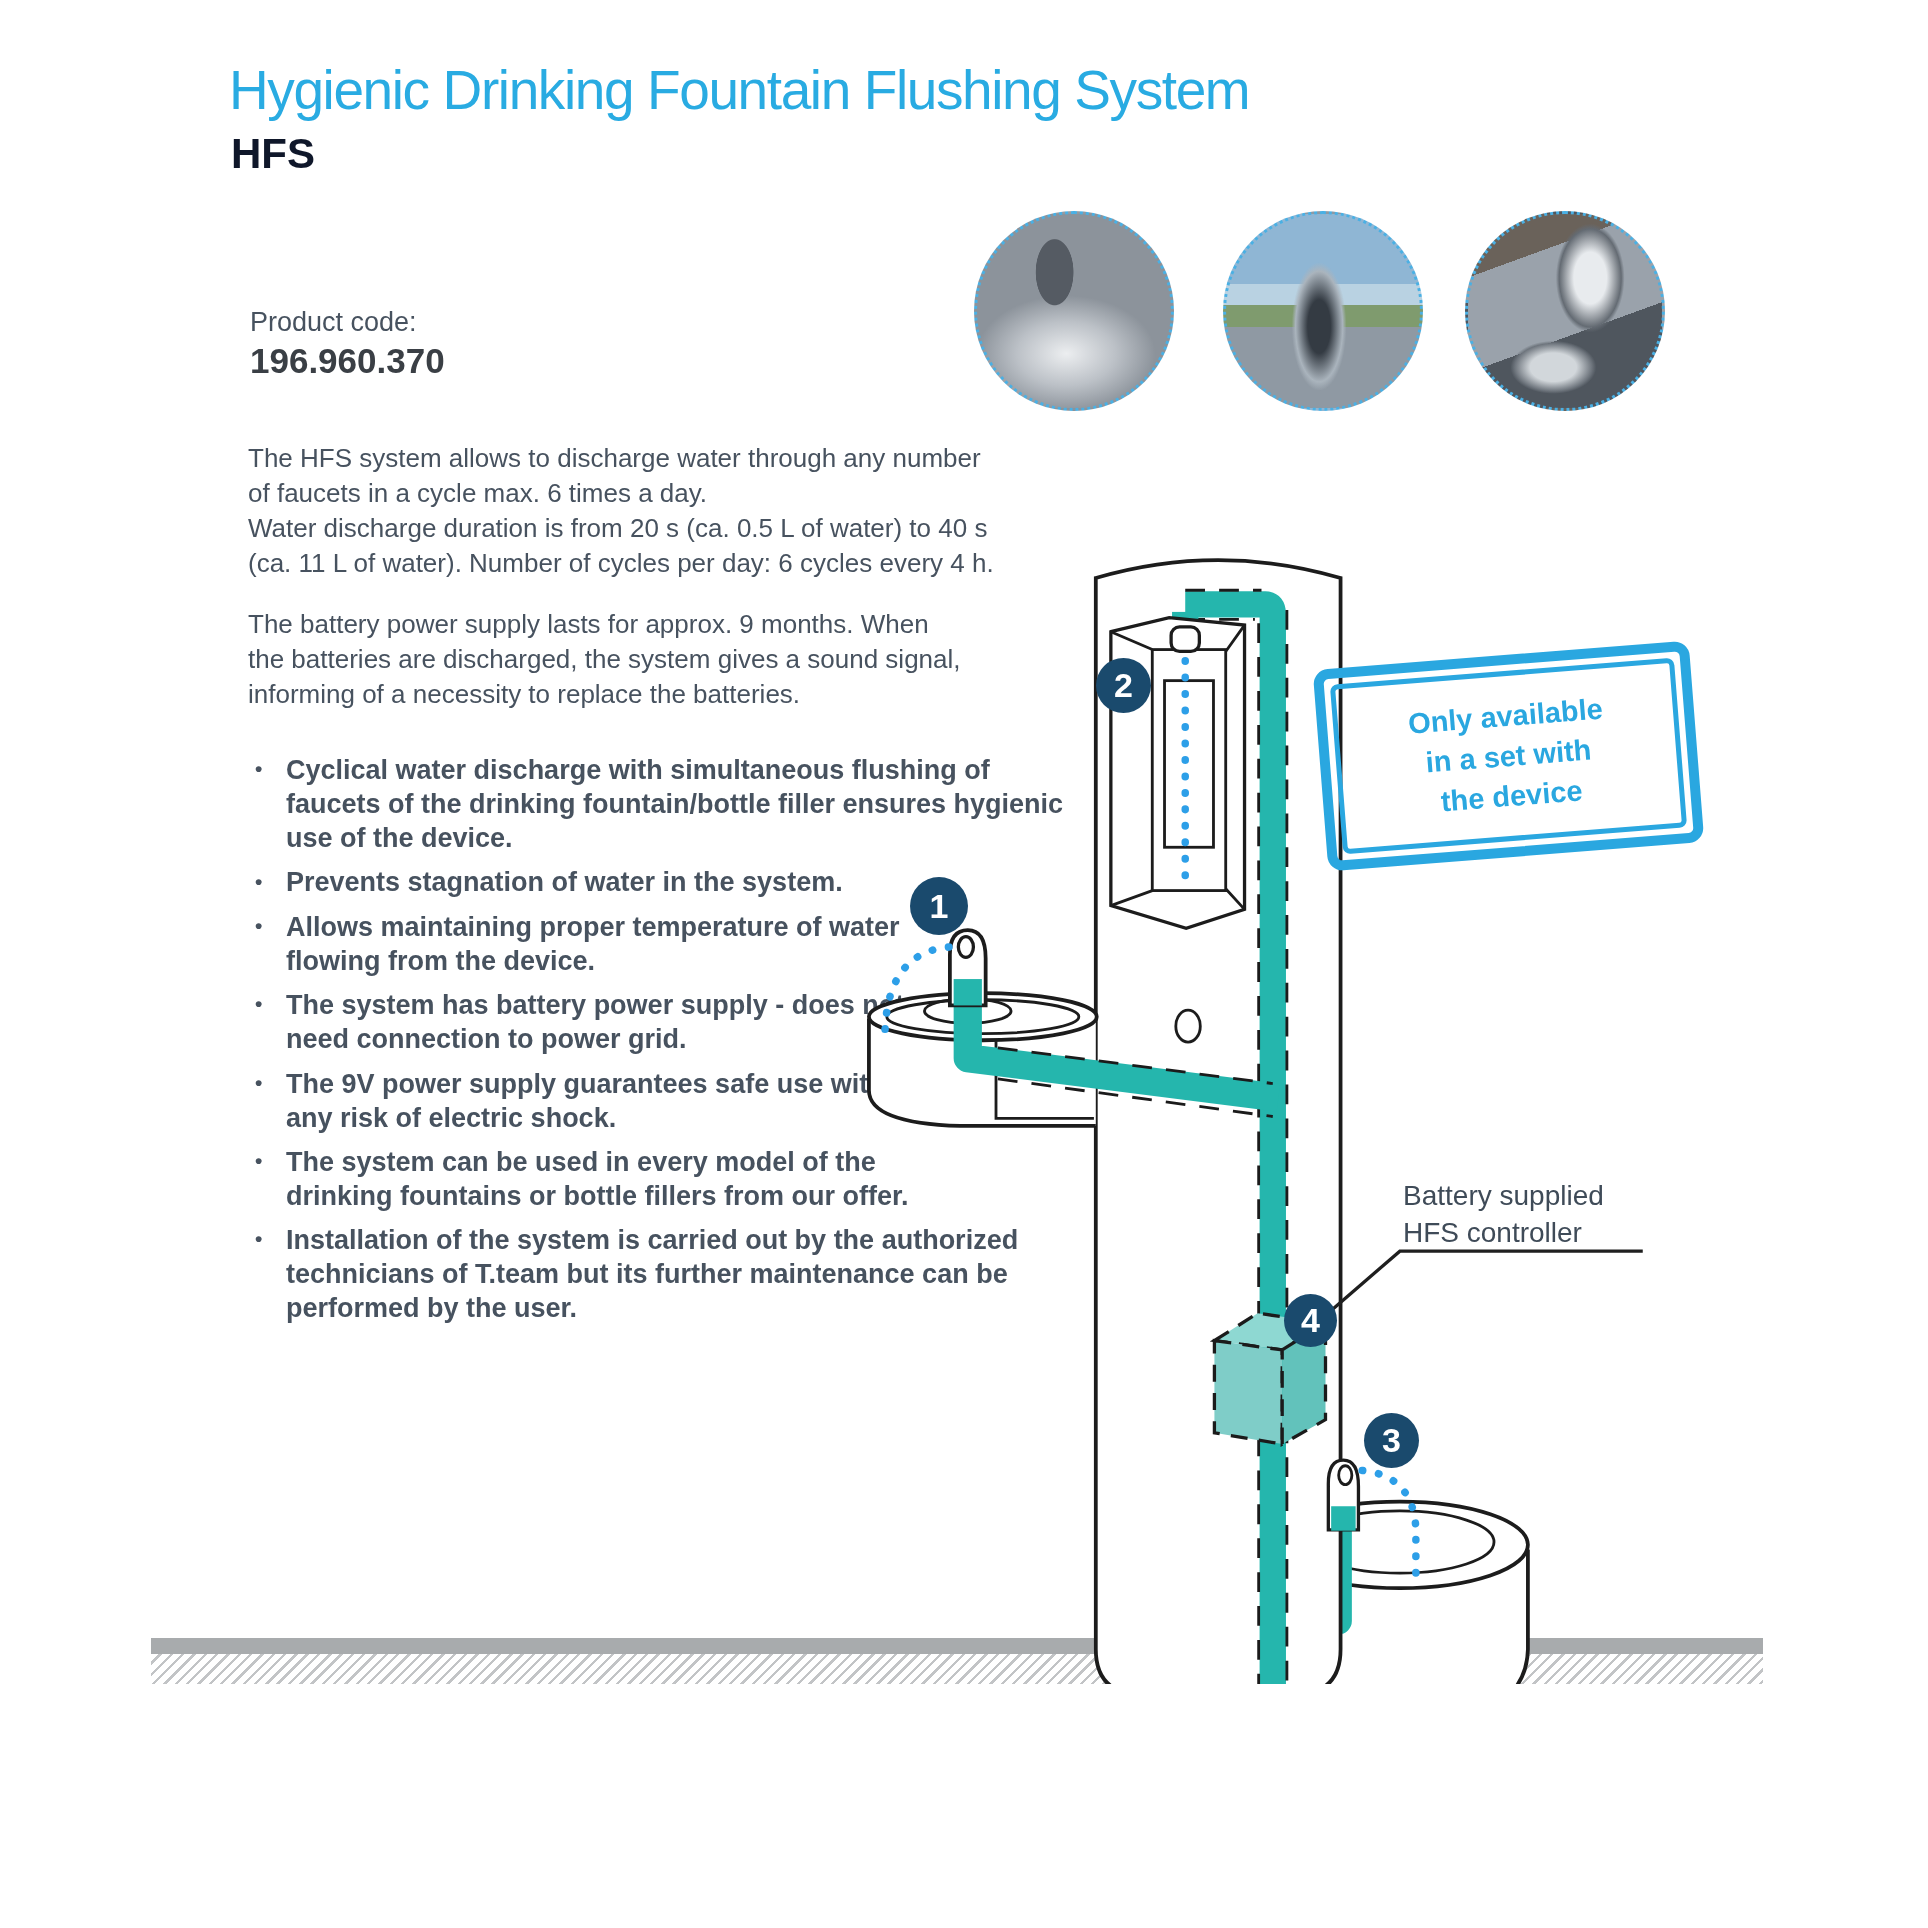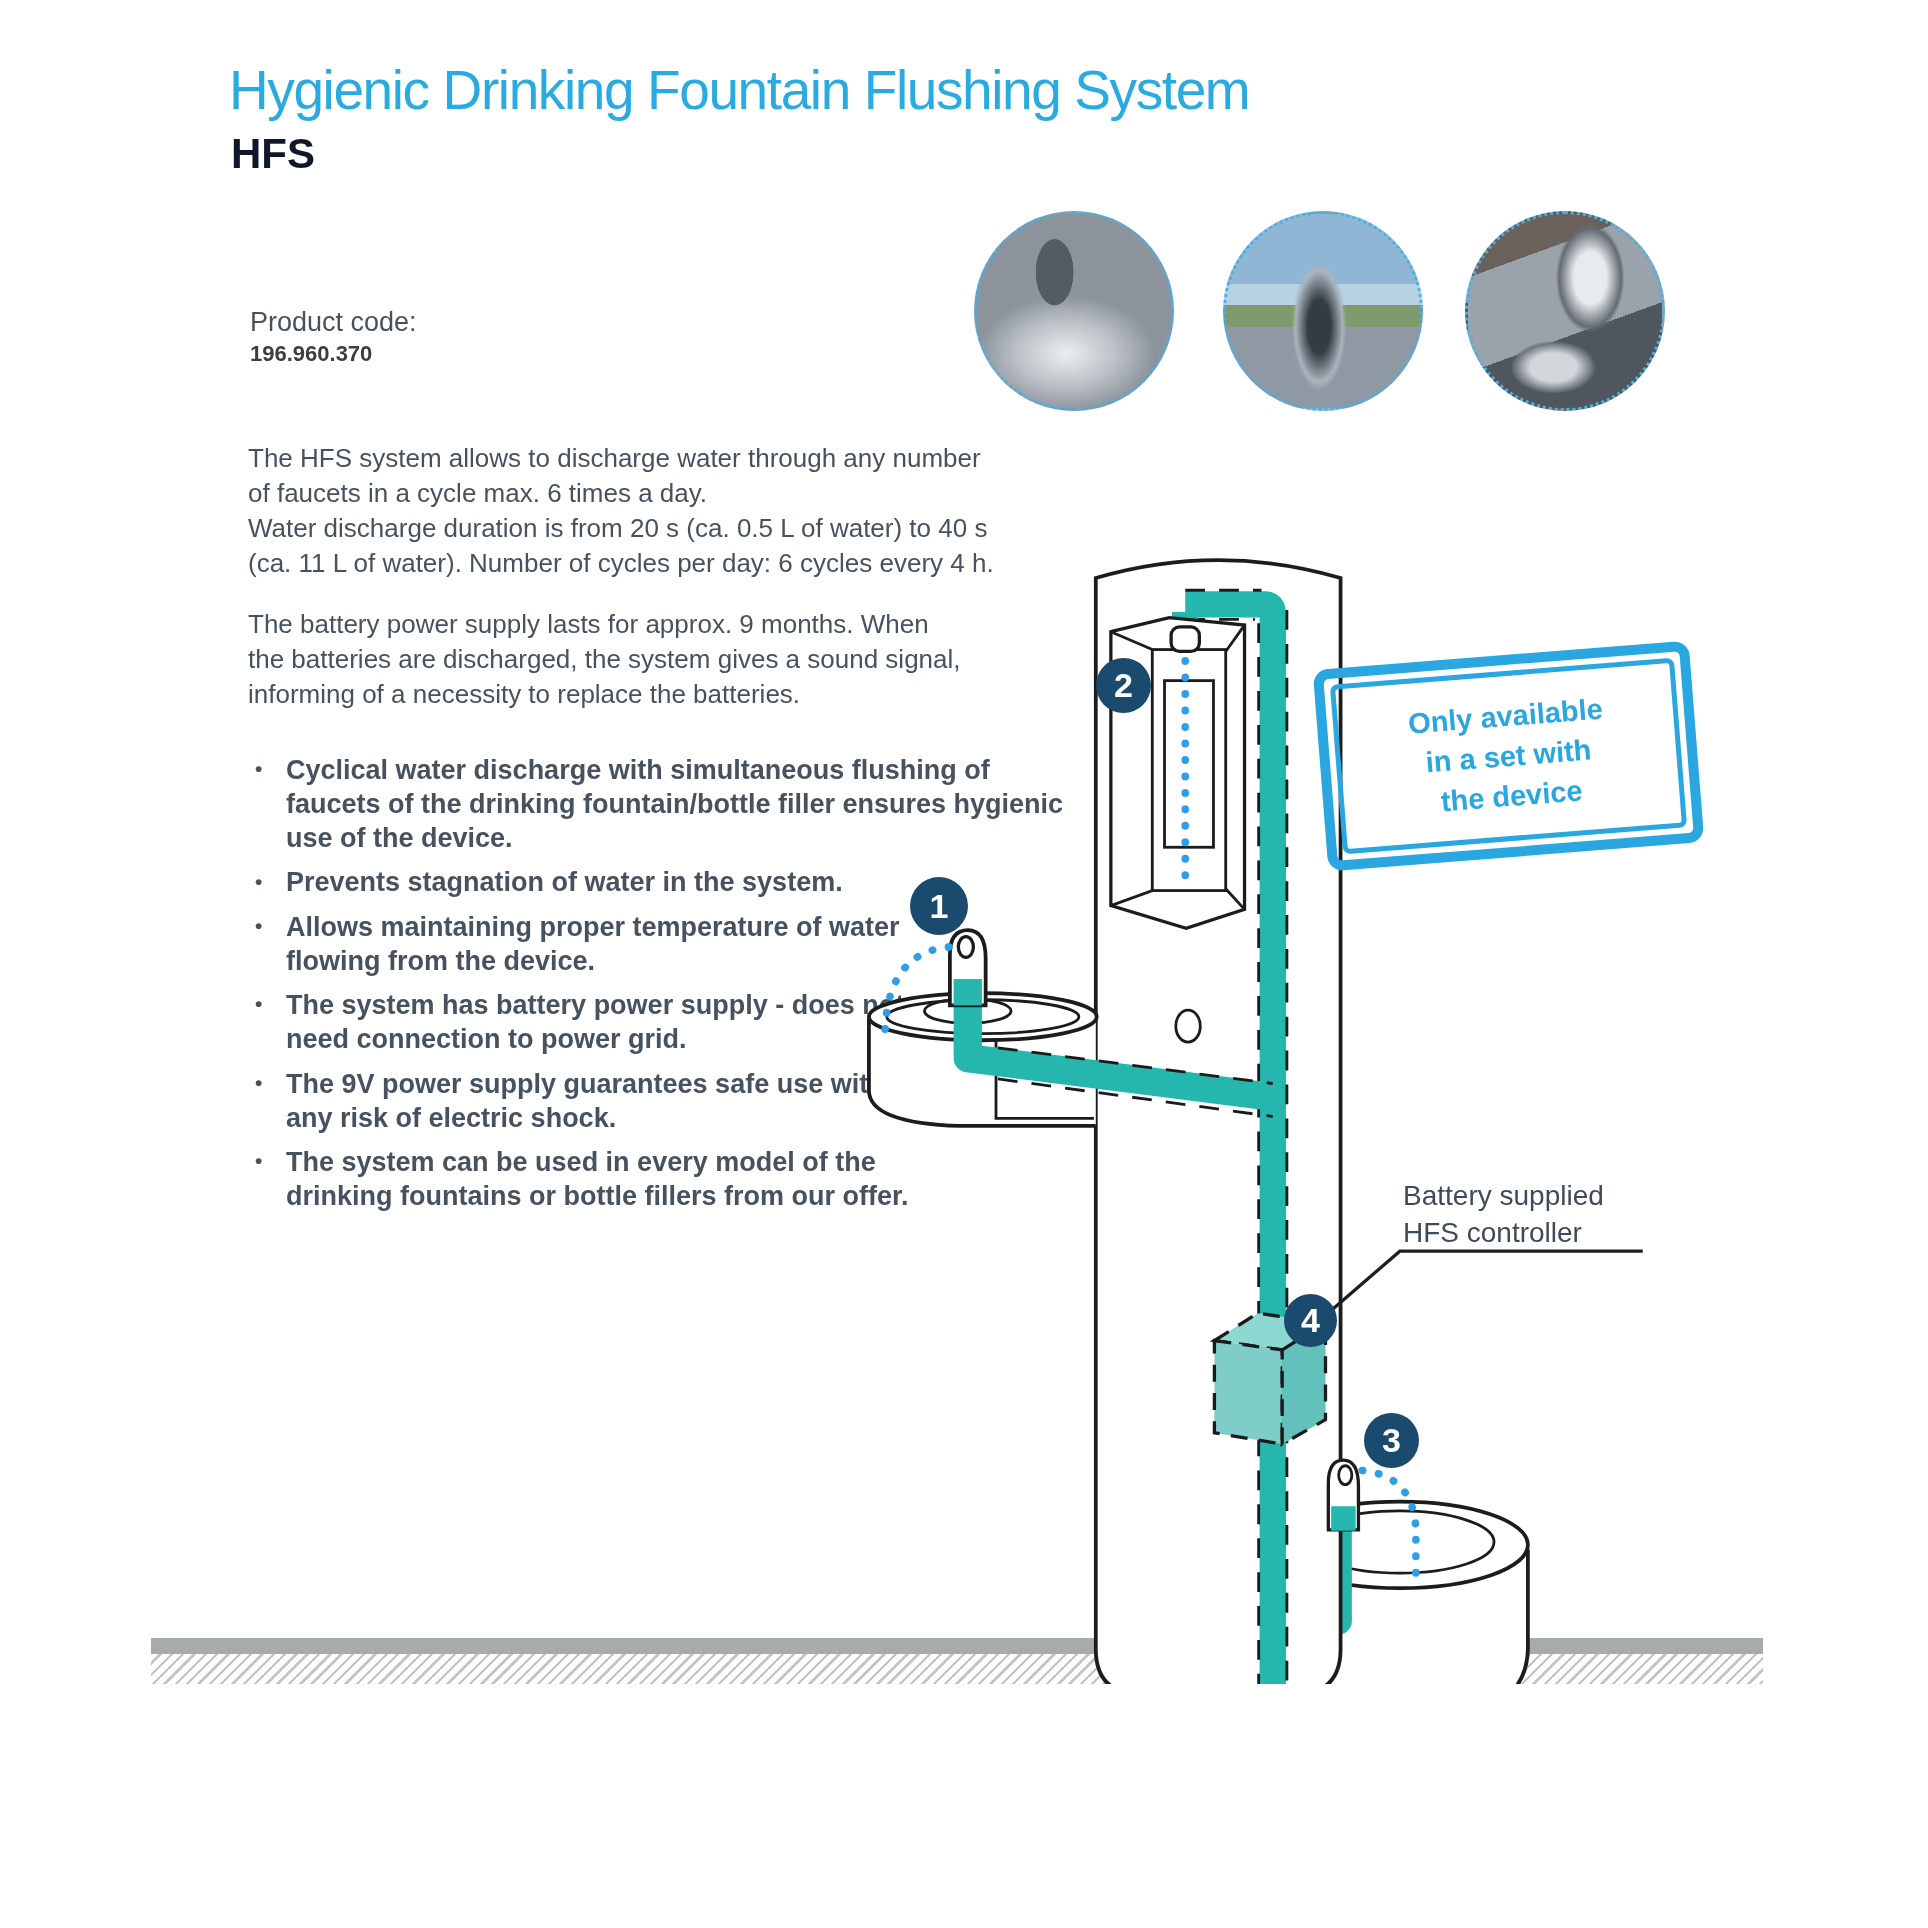--- a/index.html
+++ b/index.html
@@ -4,21 +4,21 @@
 <style>
   html,body{margin:0;padding:0;background:#fff;}
   .page{position:relative;width:1928px;height:1684px;background:#fff;overflow:hidden;
         font-family:"Liberation Sans",sans-serif;color:#47525f;}
 
   
   .title{position:absolute;left:229px;top:58px;font-size:55px;letter-spacing:-1.4px;
          color:#29abe2;font-weight:400;white-space:nowrap;}
   .subtitle{position:absolute;left:231px;top:130px;font-size:42px;font-weight:bold;color:#0f172a;}
   .pcode-label{position:absolute;left:250px;top:307px;font-size:27px;color:#47525f;}
-  .pcode-value{position:absolute;left:250px;top:341px;font-size:22px;font-weight:bold;color:#3a3f45;}
+  .pcode-value{position:absolute;left:250px;top:341px;font-size:35px;font-weight:bold;color:#3a3f45;}
 
   
   .photo{position:absolute;top:211px;width:200px;height:200px;border-radius:50%;
          border:3.8px dotted #4ab0e4;box-sizing:border-box;}
   .photo1{left:974px;background:
      radial-gradient(32px 56px at 40% 30%, #555b63 0 58%, rgba(0,0,0,0) 60%),
      radial-gradient(89px 58px at 46% 72%, #eceef0 0%, #bcc1c7 55%, #8c939b 100%),
      linear-gradient(135deg,#c9b084 0 38%, #9aa4ac 38% 100%);}
   .photo2{left:1223px;background:
      radial-gradient(38px 89px at 48% 58%, #343b43 0 30%, #aab4bd 62%, rgba(0,0,0,0) 72%),
@@ -104,20 +104,23 @@
 use of the device.</li>
     <li>Prevents stagnation of water in the system.</li>
     <li>Allows maintaining proper temperature of water
 flowing from the device.</li>
     <li>The system has battery power supply - does not
 need connection to power grid.</li>
     <li>The 9V power supply guarantees safe use without
 any risk of electric shock.</li>
     <li>The system can be used in every model of the
 drinking fountains or bottle fillers from our offer.</li>
+    <li>Installation of the system is carried out by the authorized
+technicians of T.team but its further maintenance can be
+performed by the user.</li>
   </ul>
 
   <div class="ground-bar"></div>
   <div class="hatch"></div>
 
   <div class="band band-drain">
     <div class="band-inner" style="left:474px;">
       <div class="h-arrow">
           <div class="tri-left"></div>
           <div class="bar-h"></div>

